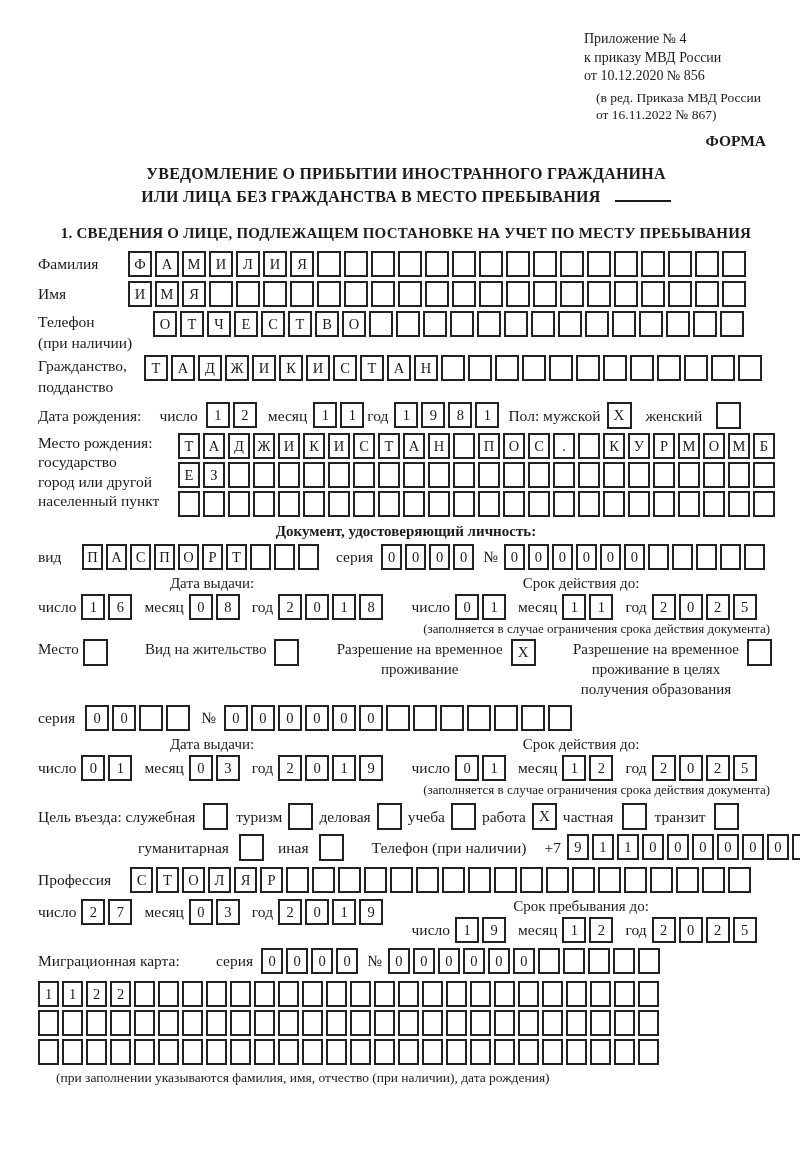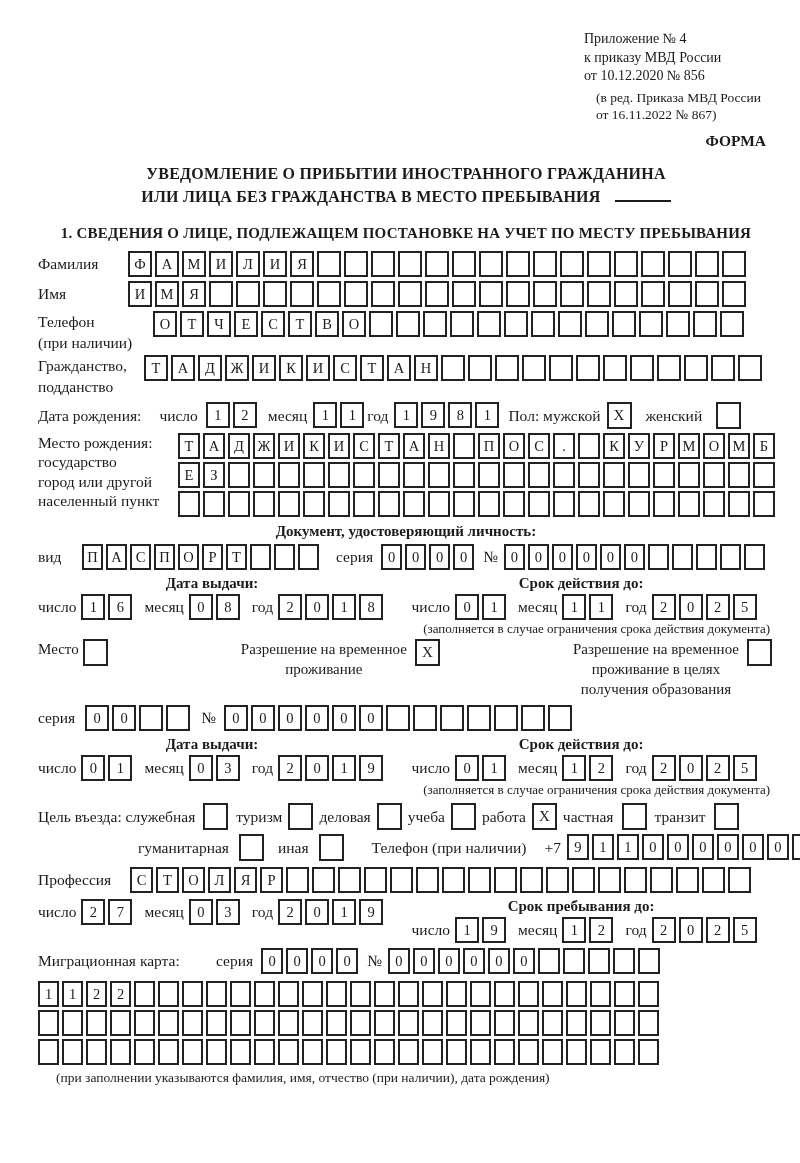--- a/index.html
+++ b/index.html
@@ -29,21 +29,21 @@
     box-sizing:border-box; display:inline-block; width:25px; height:27px; border:2px solid #222;
     text-align:center; font-size:15px; line-height:23px; flex:none; background:#fff; vertical-align:middle;
   }
   .gap6{width:6px;flex:none;} .gap8{width:8px;flex:none;} .gap10{width:10px;flex:none;}
   .gap14{width:14px;flex:none;} .gap18{width:18px;flex:none;} .gap28{width:28px;flex:none;}
 
   .doc-heading{margin-top:3px; text-align:center; font-weight:bold; font-size:15px;}
 
   .dates{display:flex; margin-top:4px;}
   .dcol-l{flex:0 0 47%;} .dcol-r{flex:0 0 53%;}
-  .dhead{text-align:center; font-size:15px; line-height:18px;font-weight:bold;}
+  .dhead{text-align:center; font-size:15px; line-height:18px;}
   .dline{display:flex; align-items:center; margin-top:2px; justify-content:center;}
   .dlbl{font-size:15.5px; margin:0 5px 0 9px; flex:none;}
   .vnote{font-size:13px; text-align:right; padding-right:4px; margin-top:1px; line-height:15px;}
 
   .permit-head{margin-top:6px; font-size:15.5px; line-height:21px;}
   .permit-row{display:flex; align-items:flex-start; margin-top:3px; justify-content:space-between; padding-right:2px;}
   .popt{display:flex; align-items:flex-start;}
   .opt-label{text-align:center; font-size:15px; line-height:20px;}
   .popt .cbx{margin-left:8px;}
 
@@ -411,20 +411,24 @@
   </div>
   <div class="vnote">(заполняется в случае ограничения срока действия документа)</div>
 
 
   <div class="permit-row">
     <span class="popt">
       <span class="opt-label">Место</span>
       <span class="cbx" style="margin-left:4px;"></span>
     </span>
     <span class="popt">
+      <span class="opt-label">Вид на жительство</span>
+      <span class="cbx"></span>
+    </span>
+    <span class="popt">
       <span class="opt-label">
         <span>Разрешение на временное</span><br>
         <span>проживание</span>
       </span>
       <span class="cbx">X</span>
     </span>
     <span class="popt">
       <span class="opt-label">
         <span>Разрешение на временное</span><br>
         <span>проживание в целях</span><br>

